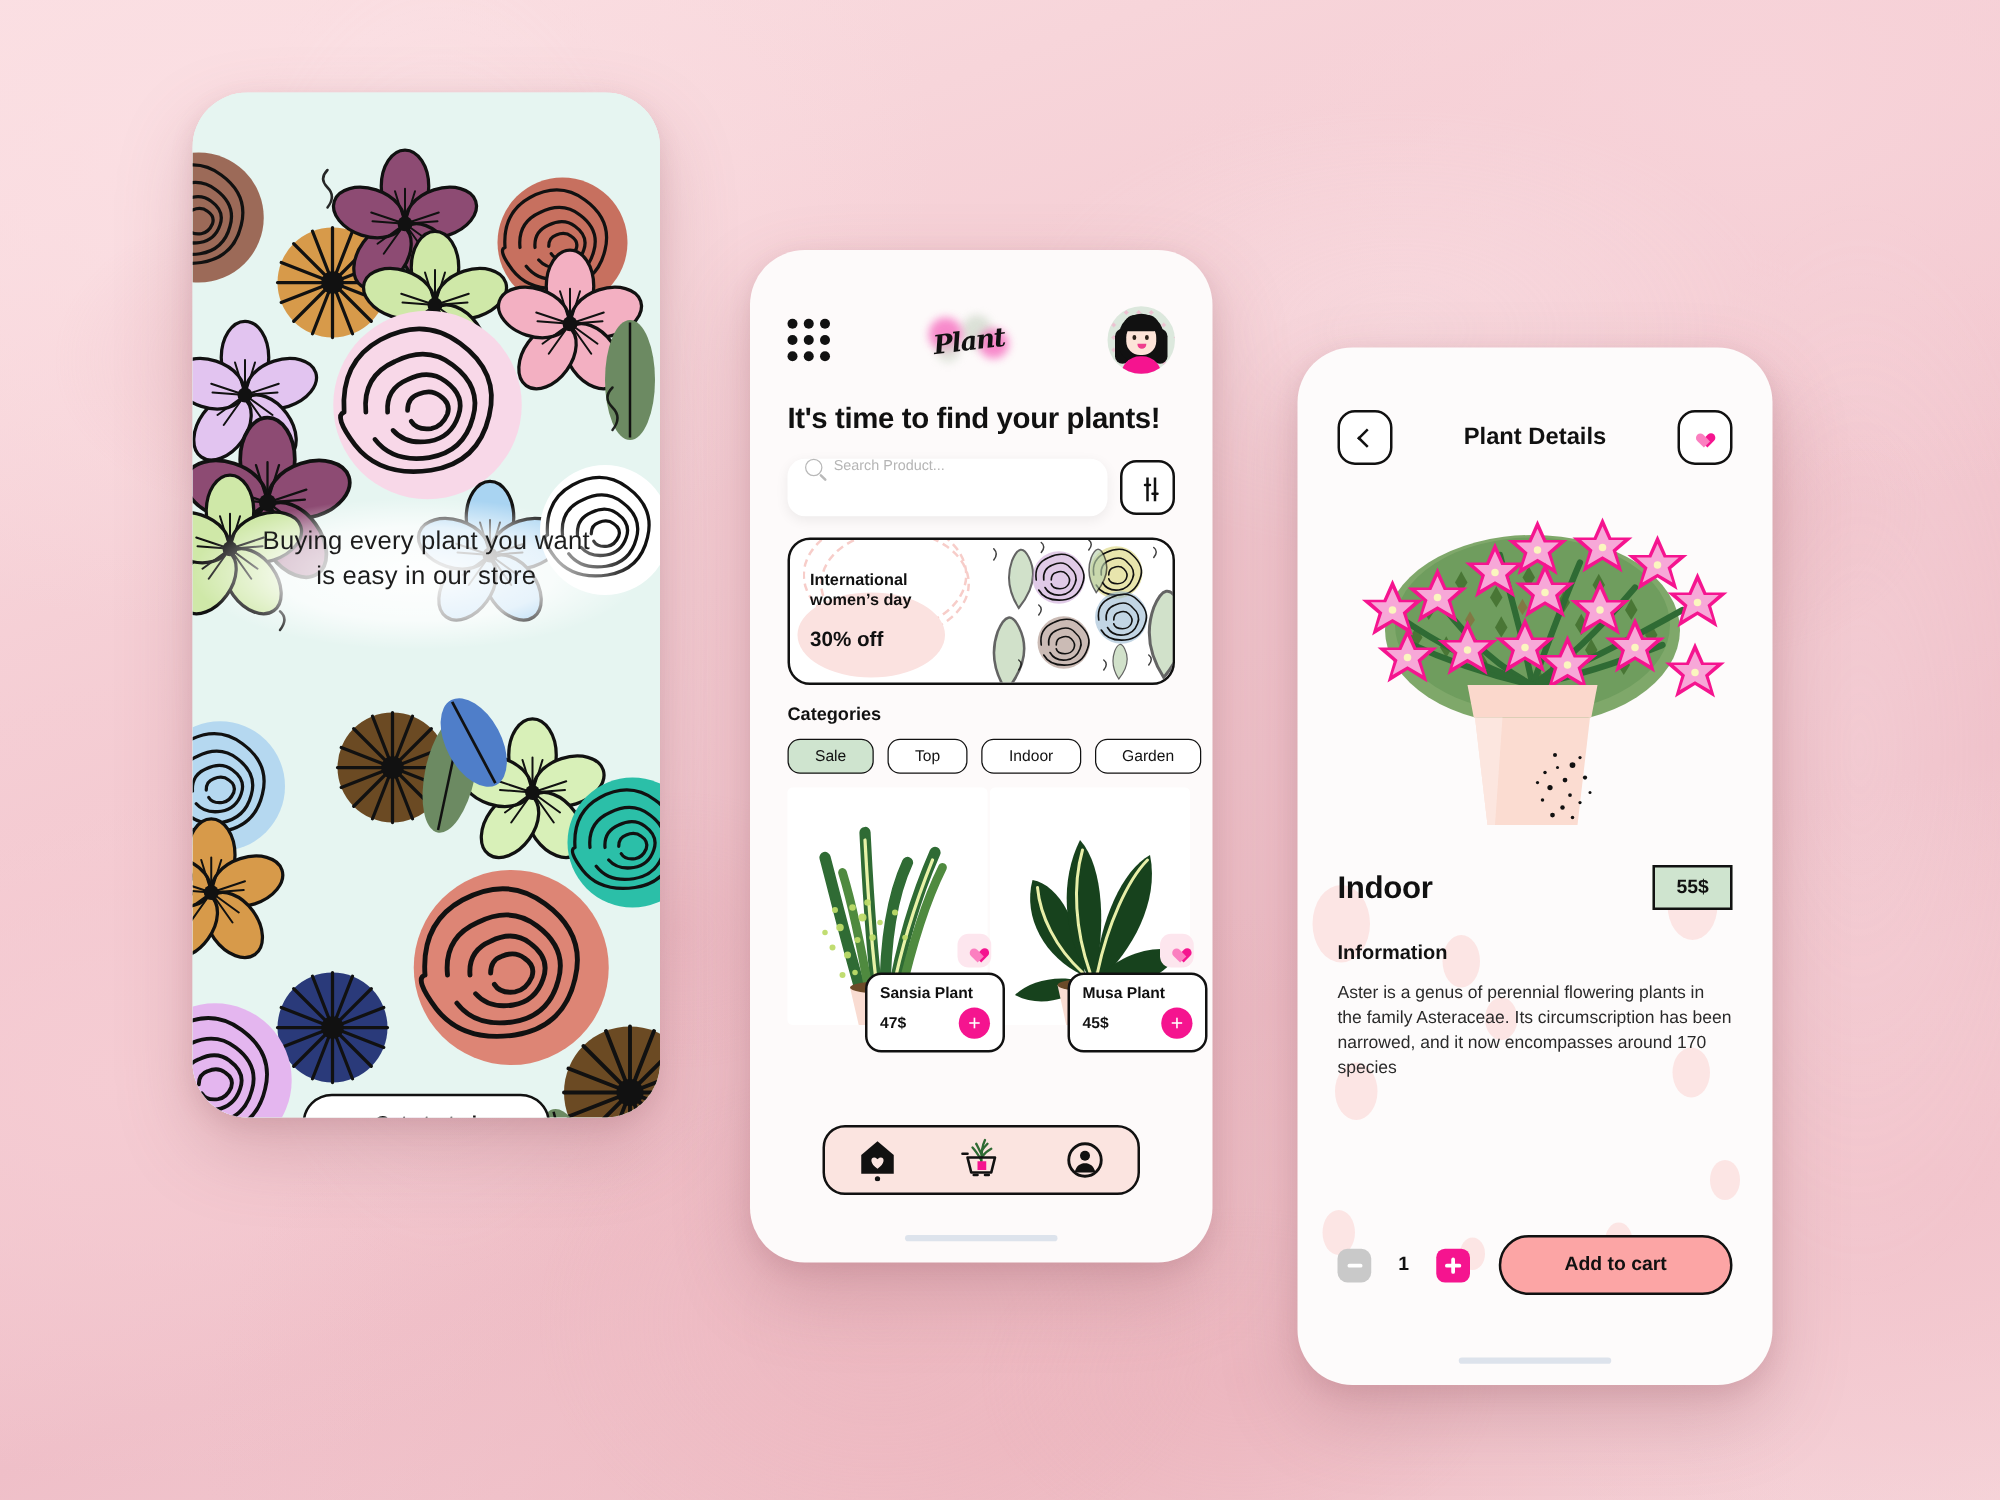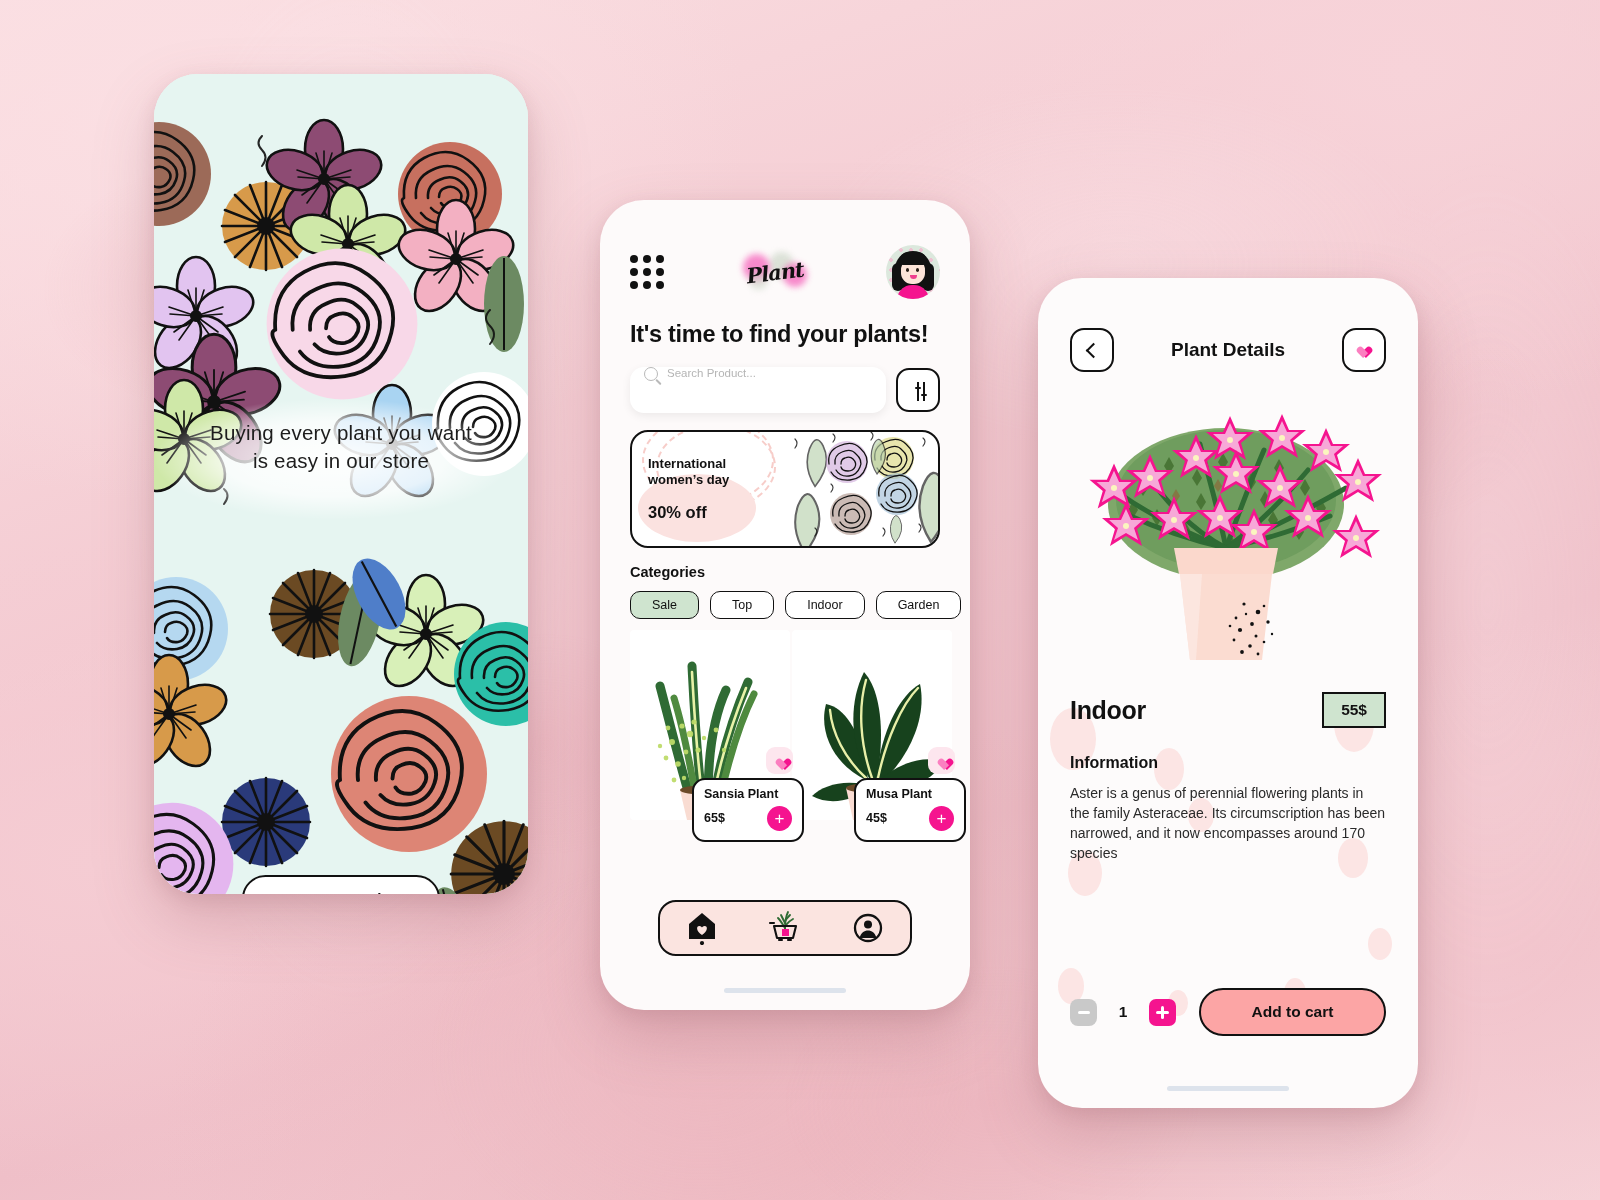--- a/index.html
+++ b/index.html
@@ -484,21 +484,21 @@
             <path d="M50 160 h56 l-7 30 h-42z" fill="#f9dcd2"></path>
             <ellipse cx="78" cy="160" rx="28" ry="5" fill="#6b4a28"></ellipse>
           </svg>
         </div>
         <div class="fav">
           <span class="heart"></span>
         </div>
         <div class="card-info">
           <div class="ci-name">Sansia Plant</div>
           <div class="ci-row">
-            <div class="ci-price">65$</div>
+            <div class="ci-price">47$</div>
             <div class="plus">+</div>
           </div>
         </div>
       </div>
 
       <div class="card">
         <div class="card-img">
           <svg width="160" height="190" viewBox="0 0 160 190">
             <g fill="#17421d">
               <path d="M74 150 C44 136 26 104 34 74 C56 78 72 110 76 150z"></path>

